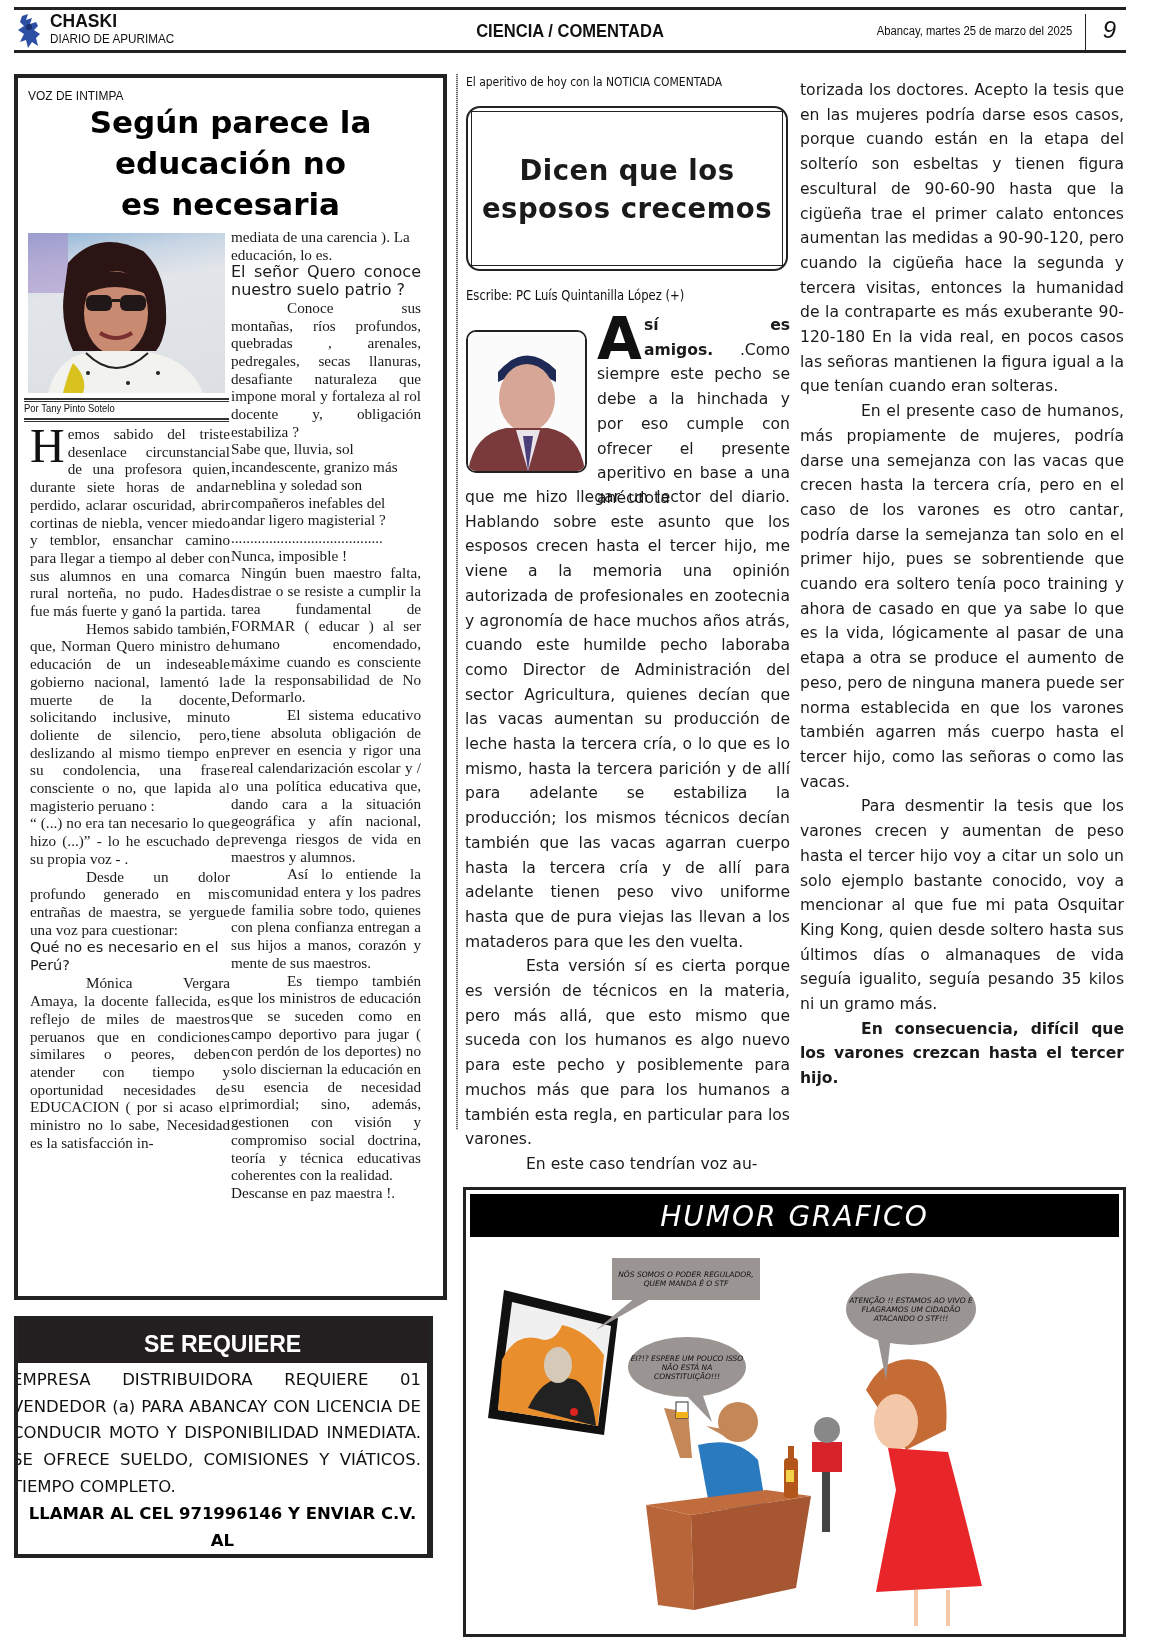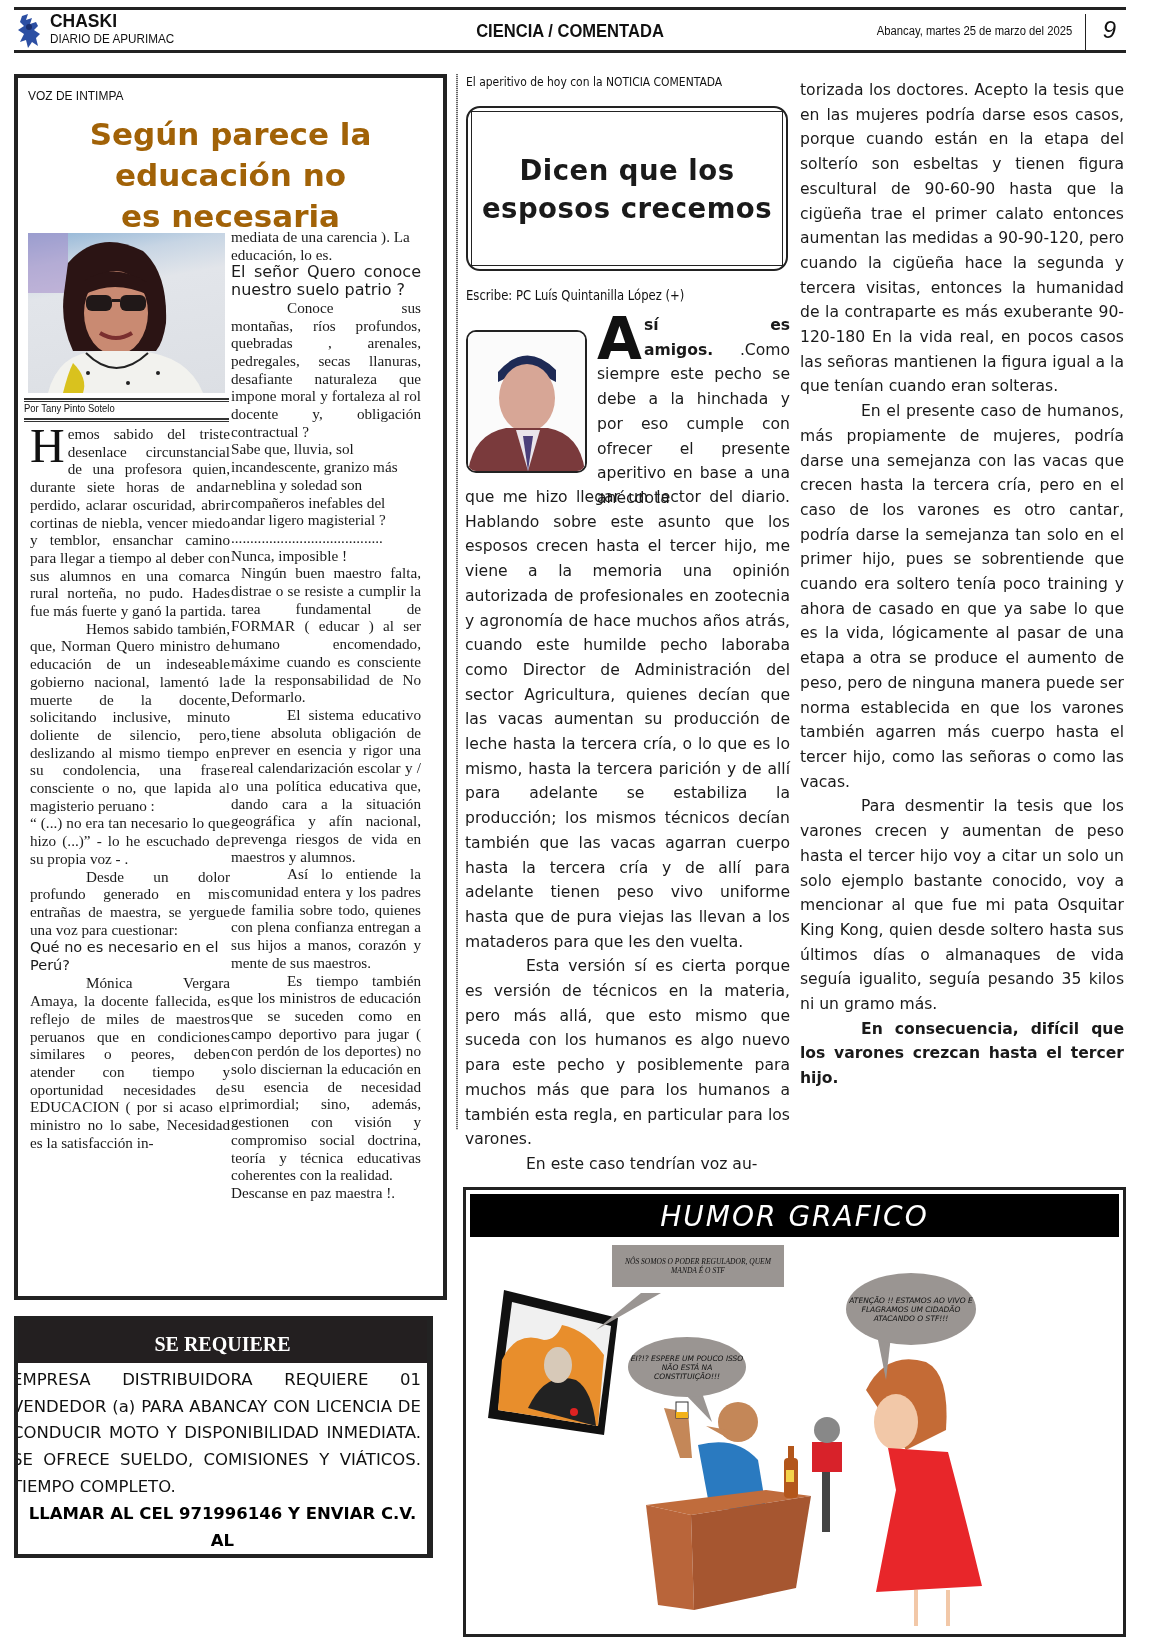--- a/index.html
+++ b/index.html
@@ -17,40 +17,40 @@
     font-family: "Liberation Sans", sans-serif; font-weight: bold; font-size: 18px; color: #111; transform: scaleX(0.92); }
   .date { position: absolute; right: 54px; top: 14px; font-family: "Liberation Sans", sans-serif; font-size: 12.5px; color: #111; transform: scaleX(0.9); transform-origin: right; }
   .page-sep { position: absolute; right: 40px; top: 4px; width: 1px; height: 36px; background: #222; }
   .page-num { position: absolute; right: 10px; top: 6px; font-family: "Liberation Sans", sans-serif; font-size: 24px; font-style: italic; color: #111; }
 
   
   .left-box { position: absolute; left: 14px; top: 74px; width: 433px; height: 1226px;
     border: 4px solid #222; border-right-width: 4px; }
   .kicker-left { position: absolute; left: 10px; top: 10px; font-family: "Liberation Sans", sans-serif; font-size: 13px; color: #111; transform: scaleX(0.92); transform-origin: left; }
   .headline-left { position: absolute; left: 10px; right: 10px; top: 24px; text-align: center;
-    font-family: "DejaVu Sans", sans-serif; font-weight: bold; font-size: 31px; line-height: 41px; color: #a16207; margin-top: 12px; }
+    font-family: "DejaVu Sans", sans-serif; font-weight: bold; font-size: 31px; line-height: 41px; color: #000000; }
   .photo-woman { position: absolute; left: 10px; top: 155px; width: 197px; height: 160px;
     background: linear-gradient(170deg, #8fb4d6 0%, #c7d5e4 18%, #e2e5ea 35%, #dcdfe4 100%); overflow: hidden; }
   .byline-left-rule { position: absolute; left: 6px; top: 320px; width: 205px; height: 4px; border-top: 2px solid #333; border-bottom: 1px solid #333; }
   .byline-left { position: absolute; left: 6px; top: 324px; font-family: "Liberation Sans", sans-serif; font-size: 10.5px; color: #111; transform: scaleX(0.9); transform-origin: left; }
   .byline-left-rule2 { position: absolute; left: 6px; top: 340px; width: 205px; height: 4px; border-top: 2px solid #333; border-bottom: 1px solid #333; }
 
   .col-serif { position: absolute; font-family: "Liberation Serif", serif; font-size: 15.2px; line-height: 17.7px; color: #1a1a1a; text-align: justify; hyphens: manual; }
   .col-serif p { margin: 0; }
   .col-serif .indent { text-indent: 56px; }
   .col-serif .sans { font-family: "DejaVu Sans", sans-serif; font-size: 13.2px; line-height: 17.7px; }
   .dropcap-H { float: left; font-size: 48px; line-height: 36px; margin: 3px 3px 0 0; font-family: "Liberation Serif", serif; color: #111; }
   .col-a { left: 12px; top: 347px; width: 200px; }
   .col-b { left: 213px; top: 150px; width: 190px; }
 
   
   .ad-box { position: absolute; left: 14px; top: 1316px; width: 419px; height: 242px;
     border: 4px solid #222; border-right: 6px solid #222; border-bottom: 4px solid #222; overflow: hidden; background: #fff; }
   .ad-header { position: absolute; left: 0; right: 0; top: 0; height: 43px; background: #231f20; color: #fff;
-    font-family: Liberation Serif, serif; font-weight: bold; font-size: 20px; line-height: 48px; text-align: center; transform: scaleX(1); }
+    font-family: Liberation Sans, sans-serif; font-weight: bold; font-size: 23px; line-height: 48px; text-align: center; transform: scaleX(1); }
   .ad-body { position: absolute; left: -6px; right: 6px; top: 47px; font-family: "DejaVu Sans", sans-serif; font-size: 16.5px; line-height: 26.7px; text-align: justify; text-align-last: left; color: #111; }
   .ad-body .ad-line { white-space: nowrap; text-align: justify; text-align-last: justify; display: block; }
   .ad-body .ad-line.last { text-align-last: left; }
   .ad-contact { position: absolute; left: 0; right: 0; top: 180px; text-align: center; font-family: "DejaVu Sans", sans-serif; font-weight: bold; font-size: 16.5px; line-height: 27px; color: #000000; }
 
   
   .mid-sep { position: absolute; left: 456px; top: 74px; width: 2px; height: 1056px;
     background: repeating-linear-gradient(180deg, #666 0 1px, #ddd 1px 2px); }
   .kicker-mid { position: absolute; left: 466px; top: 74px; font-family: "DejaVu Sans", sans-serif; font-size: 12.5px; color: #111; transform: scaleX(0.86); transform-origin: left; }
   .head-box { position: absolute; left: 466px; top: 106px; width: 322px; height: 165px;
@@ -67,21 +67,21 @@
   .dropcap-A { float: left; font-family: "DejaVu Sans", sans-serif; font-weight: bold; font-size: 58px; line-height: 44px; margin: 4px 2px 0 0; color: #111; }
   .col-m-top { left: 597px; top: 313px; width: 193px; }
   .col-m { left: 465px; top: 485px; width: 325px; }
   .col-r { left: 800px; top: 78px; width: 324px; }
 
   
   .cartoon { position: absolute; left: 463px; top: 1187px; width: 663px; height: 450px; border: 3px solid #222; background: #fff; overflow: hidden; }
   .cartoon-header { position: absolute; left: 4px; right: 4px; top: 4px; height: 43px; background: #000; color: #fff; text-align: center;
     font-family: "DejaVu Sans", sans-serif; font-size: 28px; line-height: 46px; letter-spacing: 2px; font-style: italic; }
   .bubble { position: absolute; background: #9a9592; color: #111; font-family: "DejaVu Sans", sans-serif; font-size: 7.5px; font-style: italic; line-height: 9px; text-align: center; display: flex; align-items: center; justify-content: center; }
-  .bubble-1 { left: 146px; top: 55px; width: 172px; height: 42px; font-family: Liberation Serif, serif; }
+  .bubble-1 { left: 146px; top: 68px; width: 148px; height: 42px; }
   .bubble-2 { left: 162px; top: 147px; width: 118px; height: 60px; border-radius: 50%; }
   .bubble-3 { left: 380px; top: 83px; width: 130px; height: 72px; border-radius: 50%; }
   .cartoon svg { position: absolute; left: 0; top: 0; }
 </style>
 </head>
 <body>
 
 <header class="masthead">
   <svg class="logo-icon" viewBox="0 0 32 38">
     <path d="M6 4 L12 2 L10 8 L16 6 L14 12 L20 10 L22 14 L18 18 L24 22 L20 26 L22 34 L16 30 L12 36 L10 28 L4 30 L8 22 L2 18 L8 14 L4 10 Z" fill="#2c4fa3"></path>
@@ -132,21 +132,21 @@
     <p class="indent">Hemos sabido también, que, Norman Quero  ministro de educación de un indeseable gobierno nacional, lamentó la muerte de la docente, solicitando  inclusive, minuto doliente de silencio, pero, deslizando al mismo tiempo en su condolencia, una frase  consciente o no, que lapida al magisterio peruano :</p>
     <p>“ (...) no era tan necesario lo que hizo (...)” - lo he escuchado de su propia voz - .</p>
     <p class="indent">Desde un dolor profundo generado en mis entrañas de maestra, se yergue una  voz para cuestionar:</p>
     <p class="sans" style="font-size:14.5px;line-height:18px;text-align:left;">Qué no es necesario en el Perú?</p>
     <p class="indent">Mónica Vergara Amaya, la docente fallecida, es reflejo de miles de maestros peruanos que en condiciones similares o peores,  deben atender con tiempo y oportunidad necesidades de EDUCACION ( por si acaso el ministro no lo sabe, Necesidad es la satisfacción in-</p>
   </div>
 
   <div class="col-serif col-b">
     <p style="text-align:left;">mediata de una carencia ). La educación, lo es.</p>
     <p class="sans" style="font-size:16px;">El señor Quero conoce nuestro suelo patrio ?</p>
-    <p class="indent">Conoce sus montañas, ríos profundos, quebradas , arenales, pedregales, secas llanuras, desafiante naturaleza que impone moral y fortaleza al rol docente y, obligación contractual ?</p>
+    <p class="indent">Conoce sus montañas, ríos profundos, quebradas , arenales, pedregales, secas llanuras, desafiante naturaleza que impone moral y fortaleza al rol docente y, obligación estabiliza ?</p>
     <p style="text-align:left;">Sabe que, lluvia, sol incandescente, granizo más  neblina y soledad son compañeros  inefables del andar ligero magisterial ?</p>
     <p style="overflow:hidden;white-space:nowrap;">........................................</p>
     <p>Nunca, imposible !</p>
     <p style="text-indent:10px;">Ningún buen maestro falta, distrae o se  resiste a cumplir la tarea fundamental de FORMAR ( educar ) al ser humano encomendado,  máxime cuando es consciente  de la responsabilidad de No Deformarlo.</p>
     <p class="indent">El sistema educativo tiene absoluta obligación de prever en esencia y rigor una real calendarización  escolar y / o una política  educativa  que, dando cara a la situación geográfica y afín  nacional, prevenga riesgos de vida en maestros y alumnos.</p>
     <p class="indent">Así lo entiende la comunidad entera y los padres de familia  sobre todo, quienes con plena  confianza entregan a sus hijos a  manos, corazón y mente de sus maestros.</p>
     <p class="indent">Es tiempo también que los ministros de educación que se suceden como en campo deportivo para jugar ( con perdón de los deportes) no solo disciernan la educación en su esencia de necesidad primordial; sino, además, gestionen  con visión y compromiso  social  doctrina, teoría y  técnica educativas coherentes con la realidad.</p>
     <p>Descanse en paz maestra !.</p>
   </div>
 </article>

